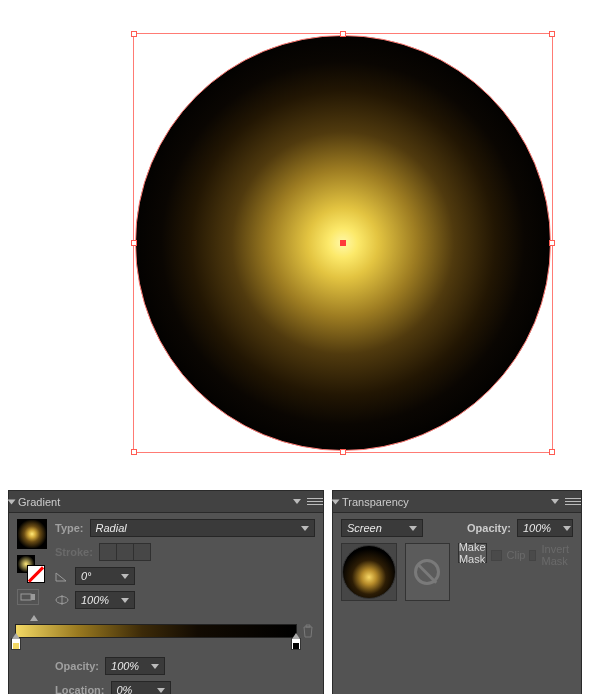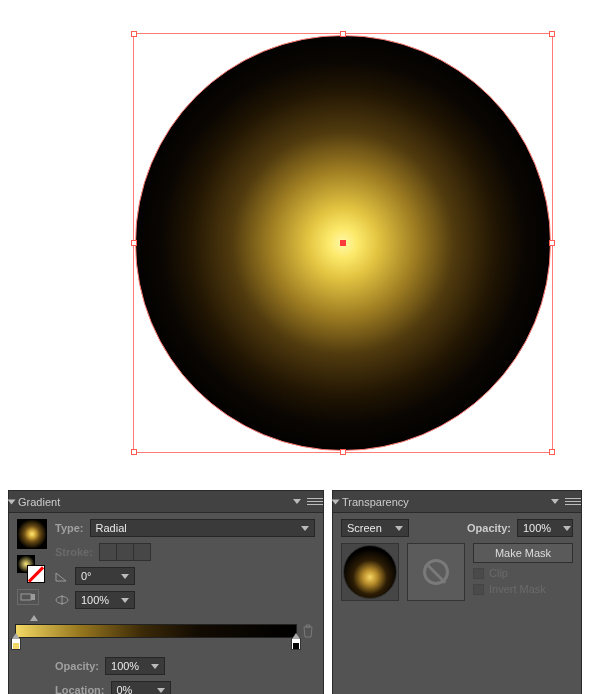--- a/index.html
+++ b/index.html
@@ -21,21 +21,21 @@
   .panel-head { height: 22px; background: #424242; border-bottom: 1px solid #2a2a2a; display: flex; align-items: center; padding: 0 0; gap: 6px; }
   .panel-tab { color: #ccc; display: flex; align-items: center; gap: 4px; cursor: pointer; }
   .panel-flex { flex: 1; }
   .panel-menu { width: 16px; height: 14px; display:flex; flex-direction:column; justify-content:center; gap:2px; cursor:pointer;}
   .panel-menu span{height:1px;background:#bbb;}
   .panel-body { padding: 6px 8px; }
 
   .row { display: flex; align-items: center; gap: 6px; margin-bottom: 6px; }
   .lbl { color: #a0a0a0; font-weight: bold; }
   .lbl.dis { color: #6a6a6a; }
-  .select { background: #3a3a3a; border: 1px solid #262626; height: 18px; display:flex; align-items:center; padding:0 5px; color:#eaeaea; gap:6px; cursor:pointer; }
+  .select { background: #3a3a3a; border: 1px solid #262626; height: 18px; display:flex; align-items:center; padding:0 5px; color:#eaeaea; gap:6px; cursor:pointer;font-style:italic; }
   .select .arrow, .tri { width:0;height:0;border-left:4px solid transparent;border-right:4px solid transparent;border-top:5px solid #bbb; }
   .btngroup { display:flex; }
   .btngroup .btn { width:18px; height:18px; background:#474747; border:1px solid #303030; margin-left:-1px; }
   .btngroup .btn:first-child{margin-left:0;}
 
   .grad-preview { width:30px; height:30px; background:radial-gradient(circle,#ffe97a 0%, #d1a83a 18%, #6a4c14 40%, #000 75%); border:1px solid #000; }
   .swatch-pair { position:relative; width:28px; height:28px; }
   .swatch-top{position:absolute;left:0;top:0;width:18px;height:18px;background:radial-gradient(circle,#ffe97a 0%,#000 75%);border:1px solid #000;}
   .swatch-bot{position:absolute;right:0;bottom:0;width:18px;height:18px;background:#fff;border:1px solid #000;}
   .swatch-bot::after{content:"";position:absolute;left:-2px;right:-2px;top:7px;height:3px;background:#f00;transform:rotate(-45deg);}
@@ -54,21 +54,21 @@
 
   
   .tp { width:250px; }
   .tp-body{padding:6px 8px;}
   .thumb-row{display:flex;gap:8px;align-items:flex-start;}
   .tp-thumb{width:54px;height:54px;background:#000;border:1px solid #333;border-radius:50%;background:radial-gradient(circle at 50% 60%, #f7d765 0%, #b68b2a 18%, #2d1d05 42%, #000 70%);}
   .tp-thumb-wrap{width:58px;height:58px;border:1px solid #333;background:#464646;display:flex;align-items:center;justify-content:center;}
   .tp-none{width:58px;height:58px;border:1px solid #333;background:#5b5b5b;display:flex;align-items:center;justify-content:center;}
   .no-circ{width:26px;height:26px;border:3px solid #7a7a7a;border-radius:50%;position:relative;}
   .no-circ::after{content:"";position:absolute;left:-3px;right:-3px;top:10px;height:3px;background:#7a7a7a;transform:rotate(45deg);}
-  .mask-col{flex:1;display:flex;flex-direction:column;gap:4px;}
+  .mask-col{flex:1;display:flex;gap:4px;}
   .make-btn{background:#5a5a5a;border:1px solid #2f2f2f;color:#ddd;text-align:center;height:20px;display:flex;align-items:center;justify-content:center;cursor:pointer;}
   .chk{display:flex;align-items:center;gap:5px;color:#6a6a6a;}
   .chkbox{width:11px;height:11px;border:1px solid #444;background:#4a4a4a;}
 
   .caret-collapse{width:0;height:0;border-left:5px solid #bbb;border-top:4px solid transparent;border-bottom:4px solid transparent;display:inline-block;}
   .caret-open{transform:rotate(90deg);}
   svg{display:block;}
 </style>
 </head>
 <body>
@@ -208,21 +208,21 @@
       <span class="panel-flex"></span>
       <span class="tri"></span>
       <span class="panel-menu">
           <span></span>
           <span></span>
           <span></span>
         </span>
     </div>
     <div class="tp-body">
       <div class="row">
-        <div class="select" style="width:68px">
+        <div class="select" style="width:82px">
           <span>Screen</span>
           <span style="flex:1"></span>
             <span class="arrow"></span>
         </div>
         <span style="flex:1"></span>
         <span class="lbl" style="color:#ccc">Opacity:</span>
         <div class="select" style="width:56px">
           <span>100%</span>
           <span style="flex:1"></span>
             <span class="arrow"></span>

